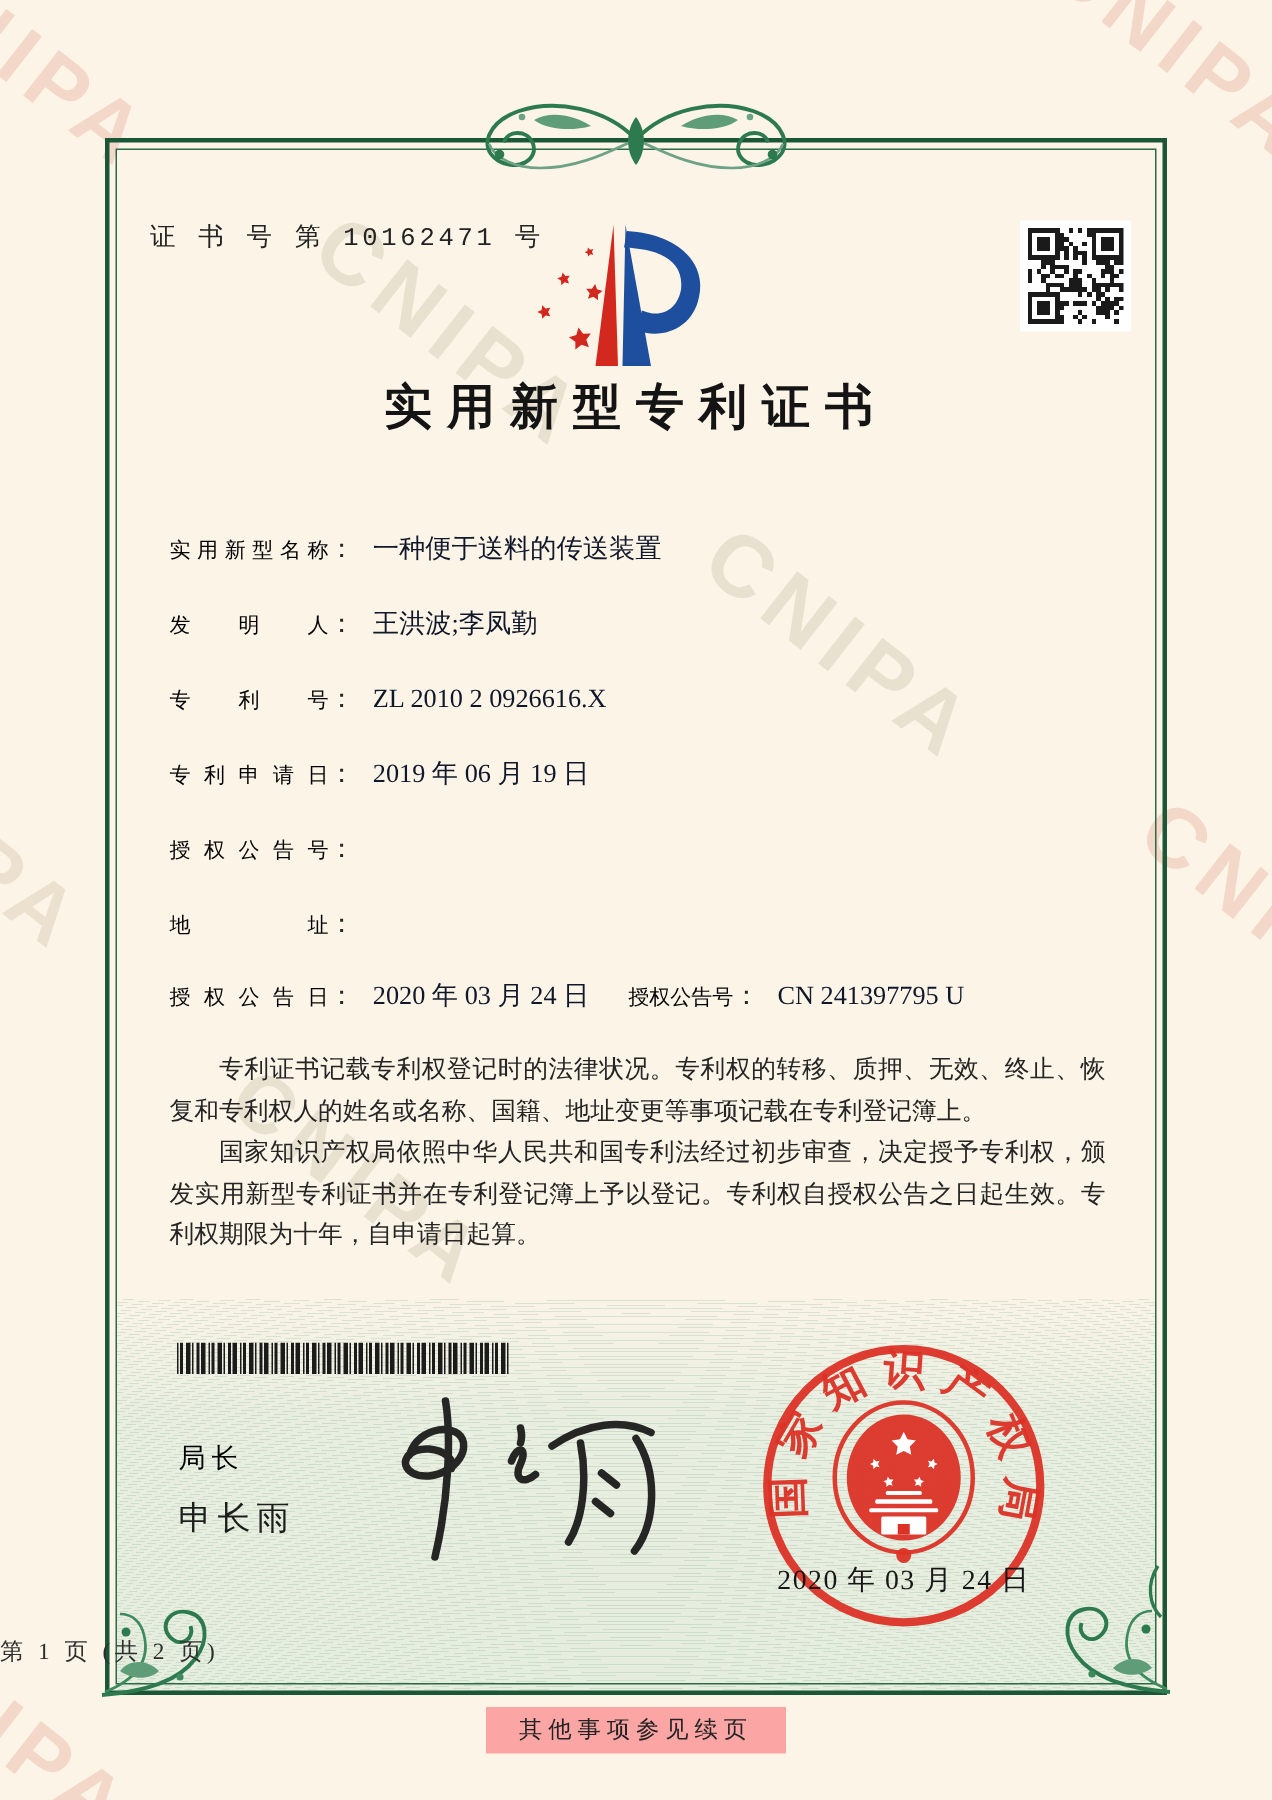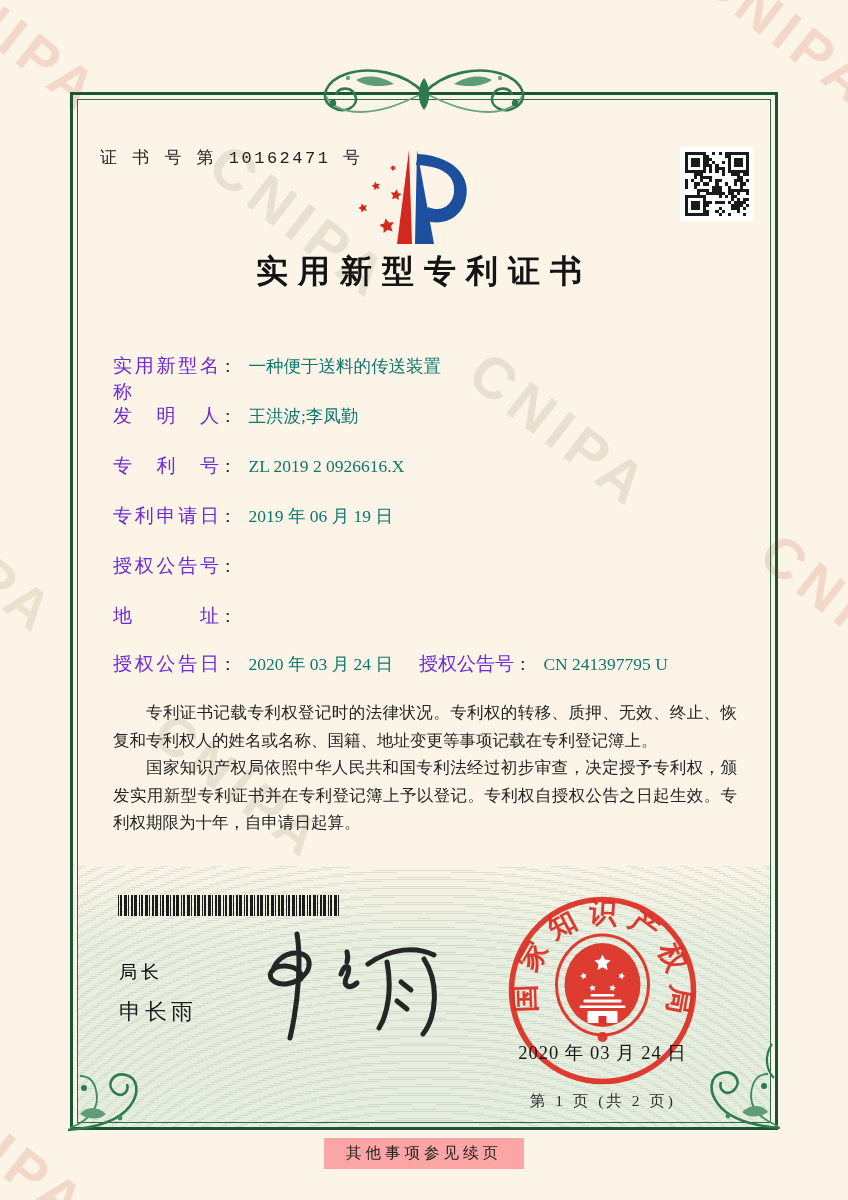--- a/index.html
+++ b/index.html
@@ -38,35 +38,35 @@
   
   .content{position:absolute;inset:0;z-index:4;}
   .cert-no{position:absolute;left:100px;top:146px;font-size:17px;letter-spacing:2.5px;color:#222;font-family:Liberation Mono, monospace;}
   .title{position:absolute;left:0;top:250px;width:848px;text-align:center;
     font-size:32px;font-weight:700;letter-spacing:10px;color:#141414;}
   .qr-box{position:absolute;left:680px;top:147px;width:74px;height:74px;background:#ffffff;}
   .qr-box svg{position:absolute;left:5px;top:5px;}
   .fields{position:absolute;left:113px;top:353px;width:640px;}
   .row{position:absolute;display:flex;align-items:baseline;}
   .row .label{display:inline-block;width:106px;text-align:justify;text-align-last:justify;
-    font-size:19px;color:#6d28d9;}
+    font-size:14px;color:#000000;}
   .row .colon{font-size:17.5px;margin-right:12px;color:#262626;}
-  .row .value{font-size:17.5px;color:#0f766e;white-space:pre-wrap;}
+  .row .value{font-size:17.5px;color:#0f172a;white-space:pre-wrap;}
   .grant-gap{width:26px;}
   .paragraphs{position:absolute;left:113px;top:699px;width:624px;
     font-size:16.5px;line-height:27.5px;text-align:justify;color:#242424;}
   .paragraphs p{margin:0;text-indent:2em;}
   .barcode{position:absolute;left:118px;top:895px;}
   .commissioner-title{position:absolute;left:119px;top:960px;font-size:18px;letter-spacing:4px;color:#000000;}
   .commissioner-name{position:absolute;left:119px;top:997px;font-size:22px;letter-spacing:4px;color:#1c1c1c;}
   .signature{position:absolute;left:245px;top:928px;}
   .seal{position:absolute;left:505px;top:893px;}
   .seal-date{position:absolute;left:505px;top:1040px;width:195px;text-align:center;
     font-size:18.5px;letter-spacing:1px;color:#161616;}
-  .page-info{position:absolute;left:0;top:1091px;width:676px;text-align:right;
+  .page-info{position:absolute;left:0;top:1091px;width:676px;text-align:left;
     font-size:15.5px;letter-spacing:3px;color:#2d2d2d;}
   .footer-note{position:absolute;left:50%;top:1138px;transform:translateX(-50%);
     background:#fca5a5;padding:5px 22px;font-size:15.5px;letter-spacing:4px;color:#222;z-index:5;}
   .orn{position:absolute;z-index:3;}
 </style>
 </head>
 <body>
 
 <svg width="0" height="0" style="position:absolute" aria-hidden="true">
   <defs>
@@ -372,21 +372,21 @@
       <span class="value">一种便于送料的传送装置</span>
     </div>
     <div class="row" style="top:50px">
       <span class="label">发明人</span>
         <span class="colon">：</span>
       <span class="value">王洪波;李凤勤</span>
     </div>
     <div class="row" style="top:100px">
       <span class="label">专利号</span>
         <span class="colon">：</span>
-      <span class="value">ZL 2019 2 0926616.X</span>
+      <span class="value">ZL 2010 2 0926616.X</span>
     </div>
     <div class="row" style="top:150px">
       <span class="label">专利申请日</span>
         <span class="colon">：</span>
       <span class="value">2019 年 06 月 19 日</span>
     </div>
     <div class="row" style="top:200px">
       <span class="label">授权公告号</span>
         <span class="colon">：</span>
     </div>

